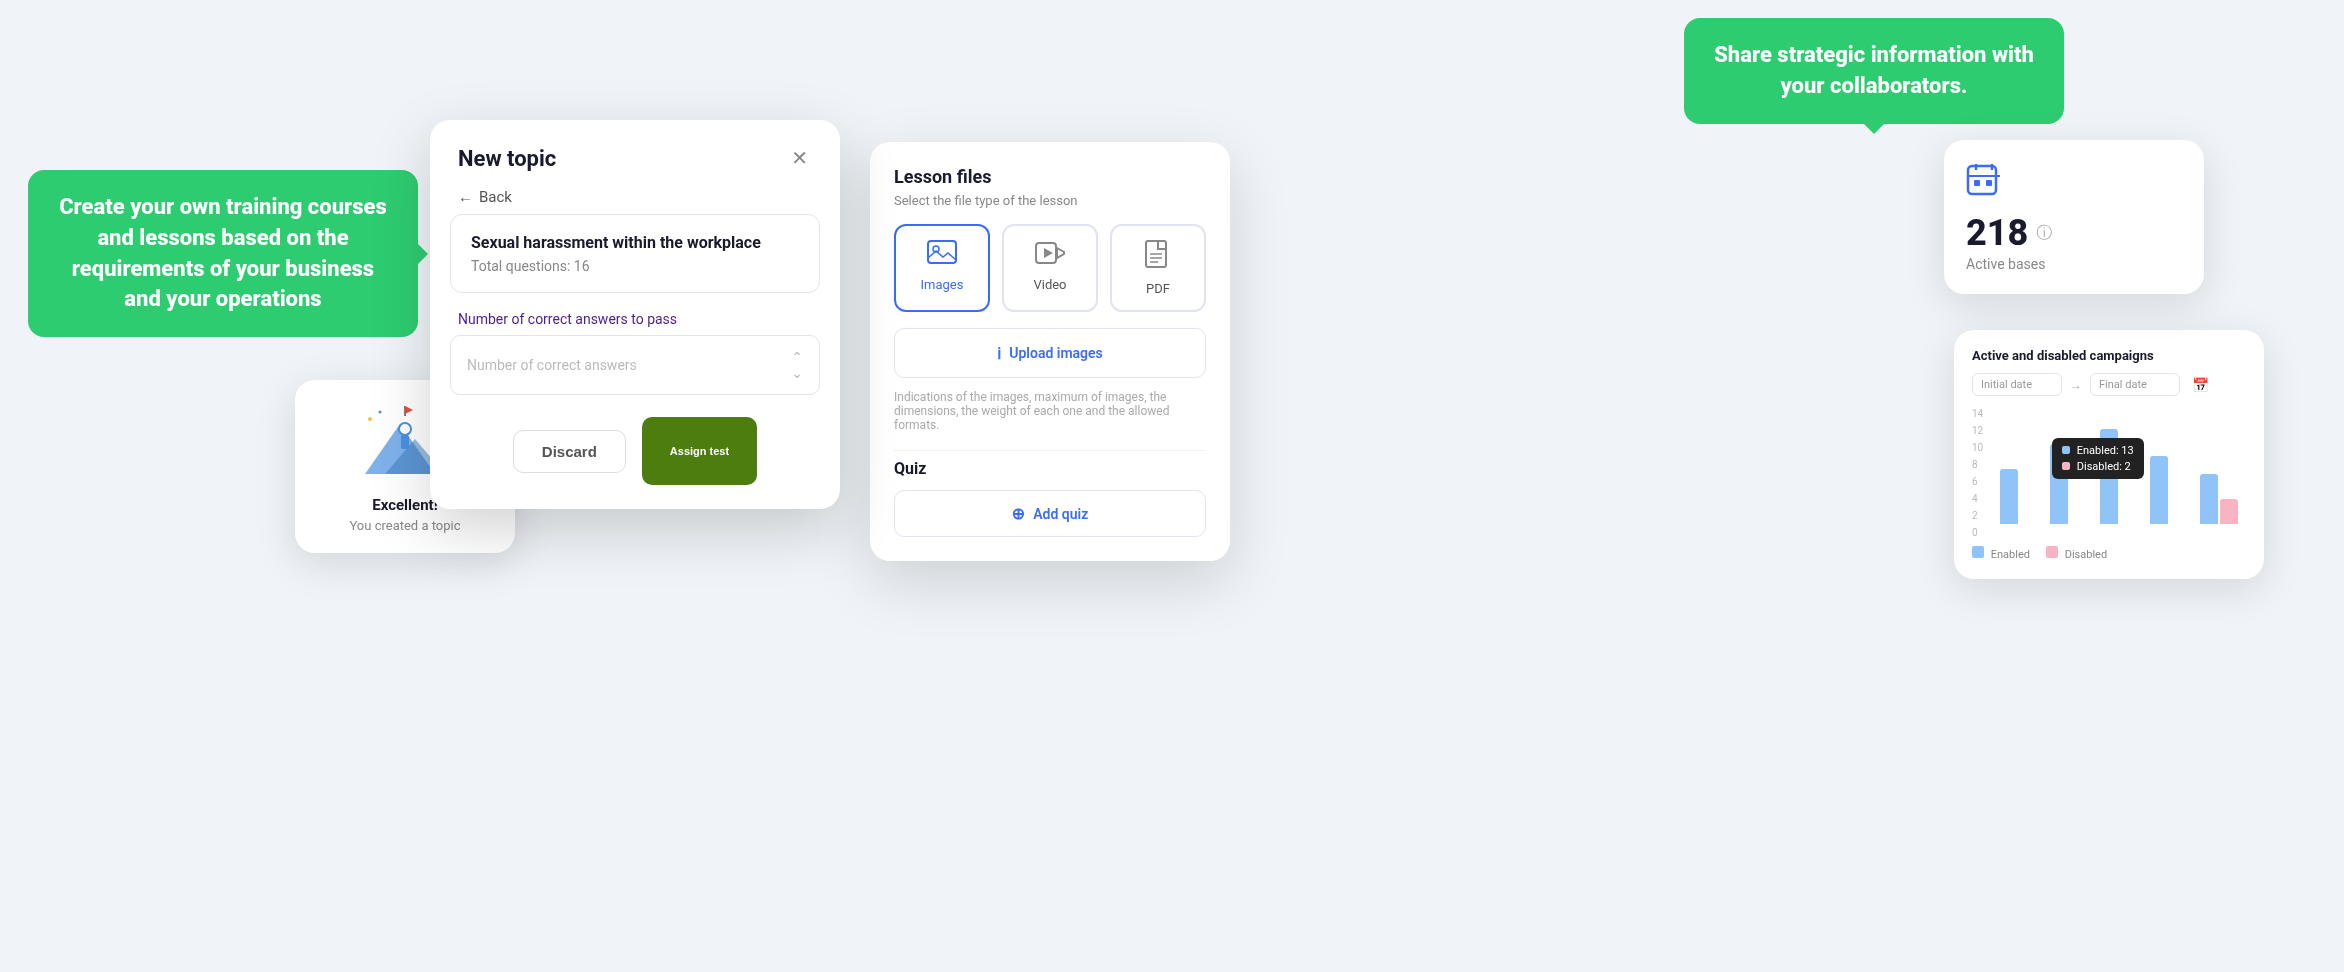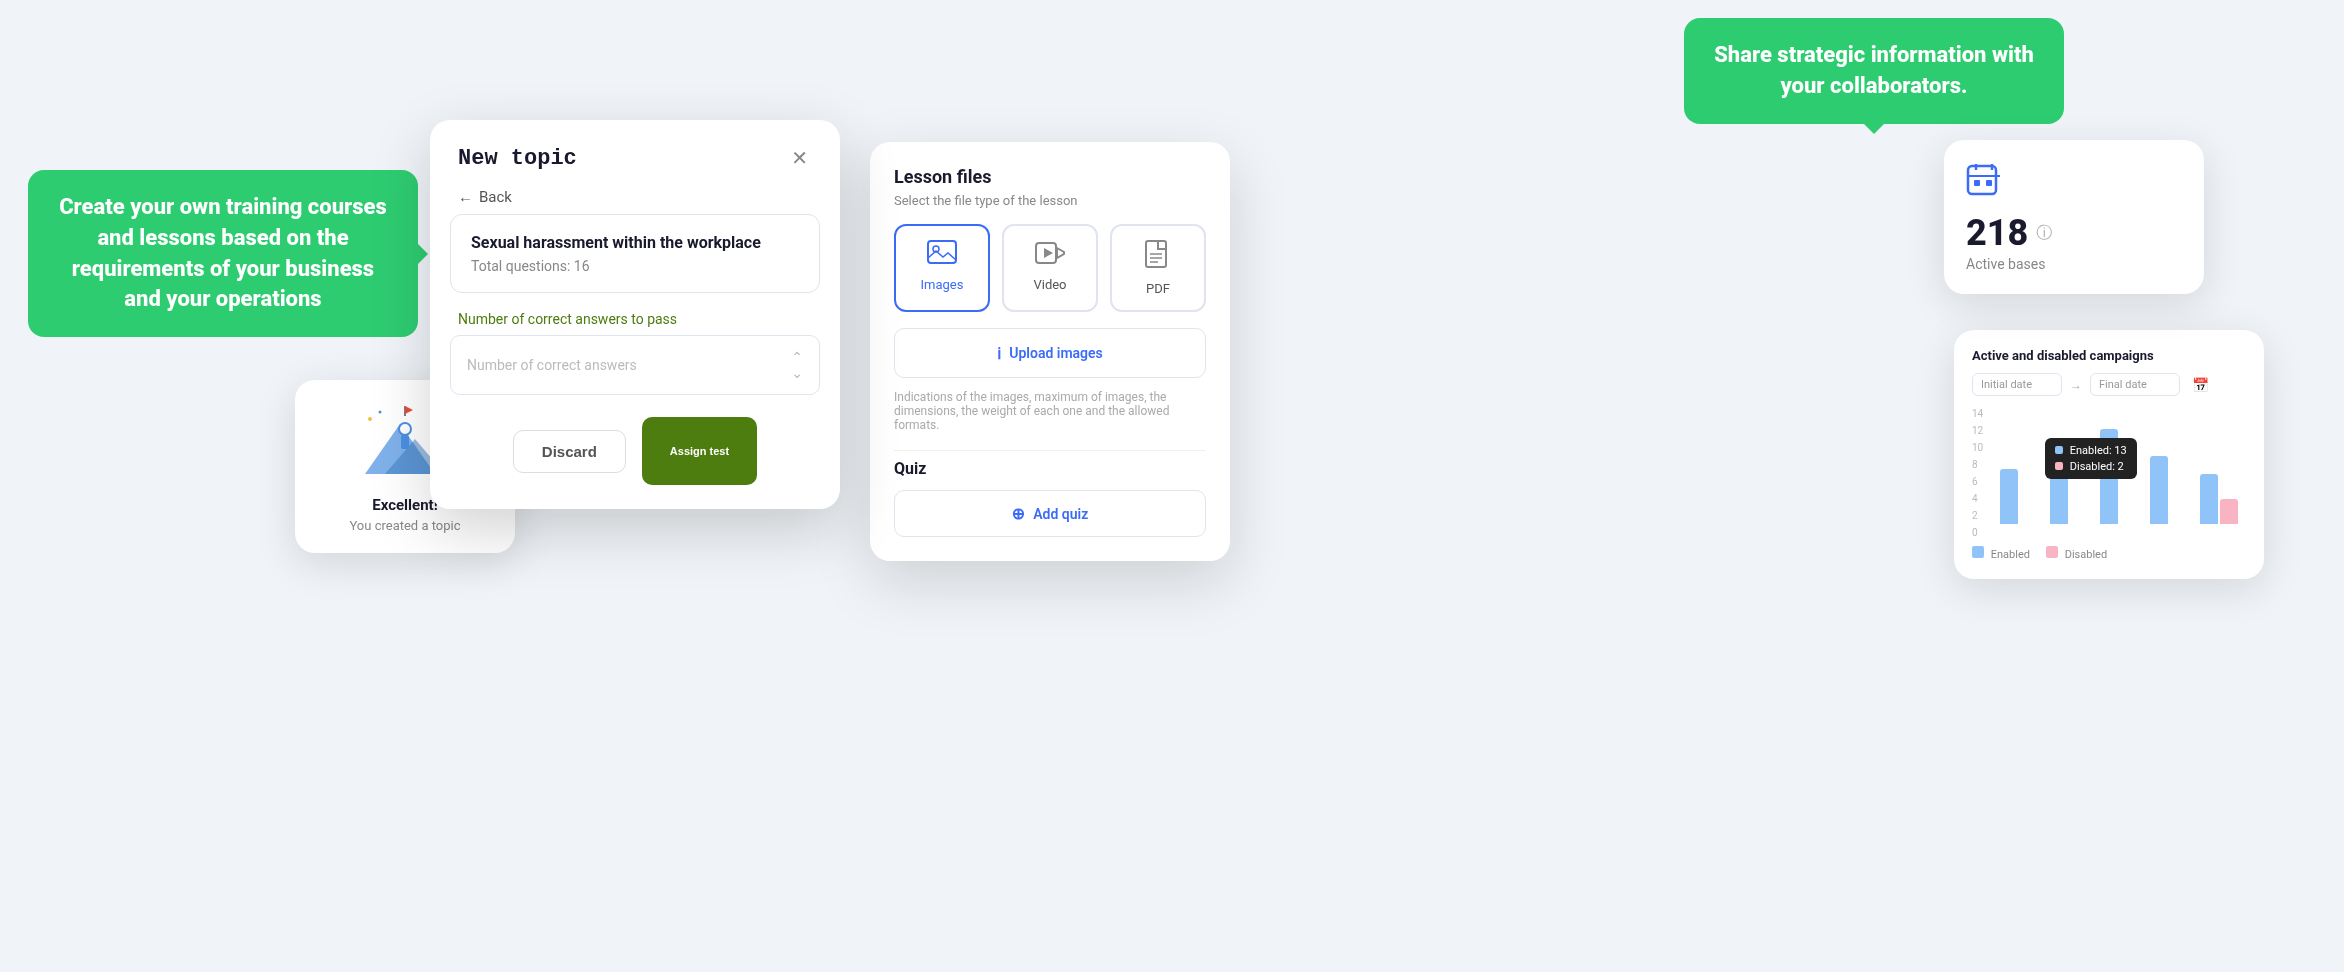--- a/index.html
+++ b/index.html
@@ -87,21 +87,20 @@
       display: flex;
       align-items: center;
       justify-content: space-between;
       padding: 22px 28px 0 28px;
     }
 
     .modal-title {
       font-size: 22px;
       font-weight: 700;
       color: #1a1a2e;
-      font-family: Liberation Mono, monospace;
     }
 
     .close-btn {
       background: none;
       border: none;
       cursor: pointer;
       font-size: 20px;
       color: #888;
       padding: 4px;
     }
@@ -137,21 +136,21 @@
       margin-bottom: 6px;
     }
 
     .modal-card-meta {
       font-size: 14px;
       color: #888;
     }
 
     .modal-field-label {
       font-size: 14px;
-      color: #4d7c0f;
+      color: #4c1d95;
       padding: 18px 28px 8px 28px;
     }
 
     .modal-select {
       margin: 0 20px;
       border: 1.5px solid #e0e4ef;
       border-radius: 10px;
       padding: 13px 16px;
       display: flex;
       align-items: center;
@@ -428,21 +427,21 @@
     .bar {
       border-radius: 3px 3px 0 0;
     }
 
     .bar-blue { background: #90c4f9; }
     .bar-pink { background: #f9b4c4; }
 
     .chart-tooltip {
       position: absolute;
       top: 30px;
-      left: 73px;
+      left: 80px;
       background: #222;
       color: #fff;
       border-radius: 6px;
       padding: 6px 10px;
       font-size: 11px;
       white-space: nowrap;
     }
 
     .chart-legend {
       display: flex;

